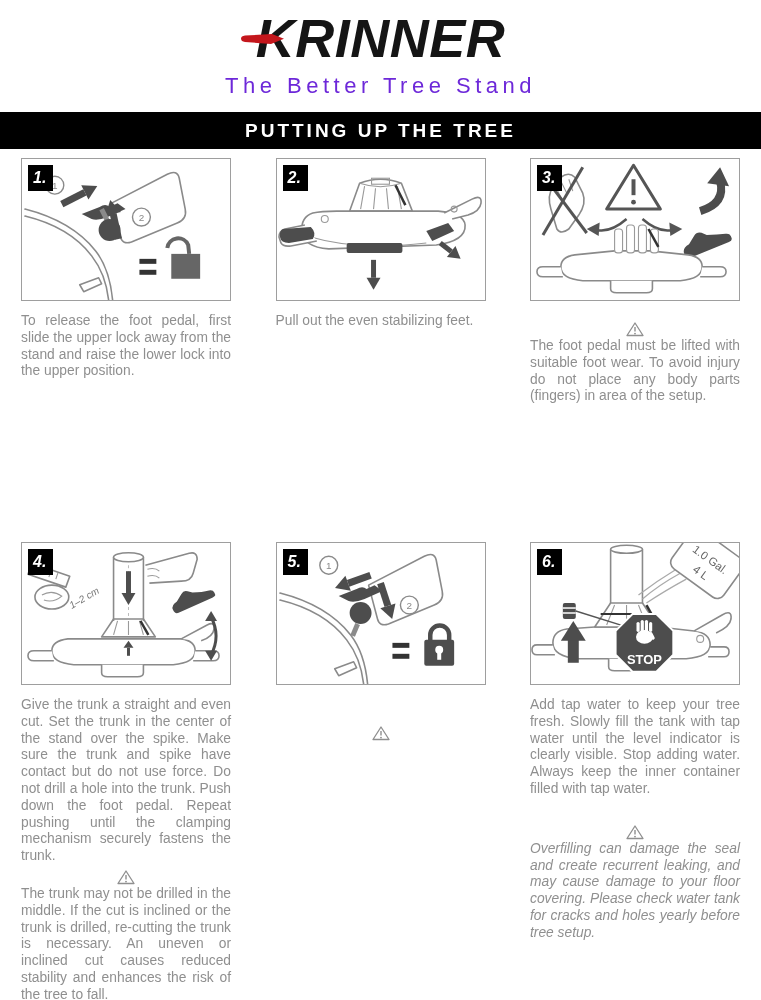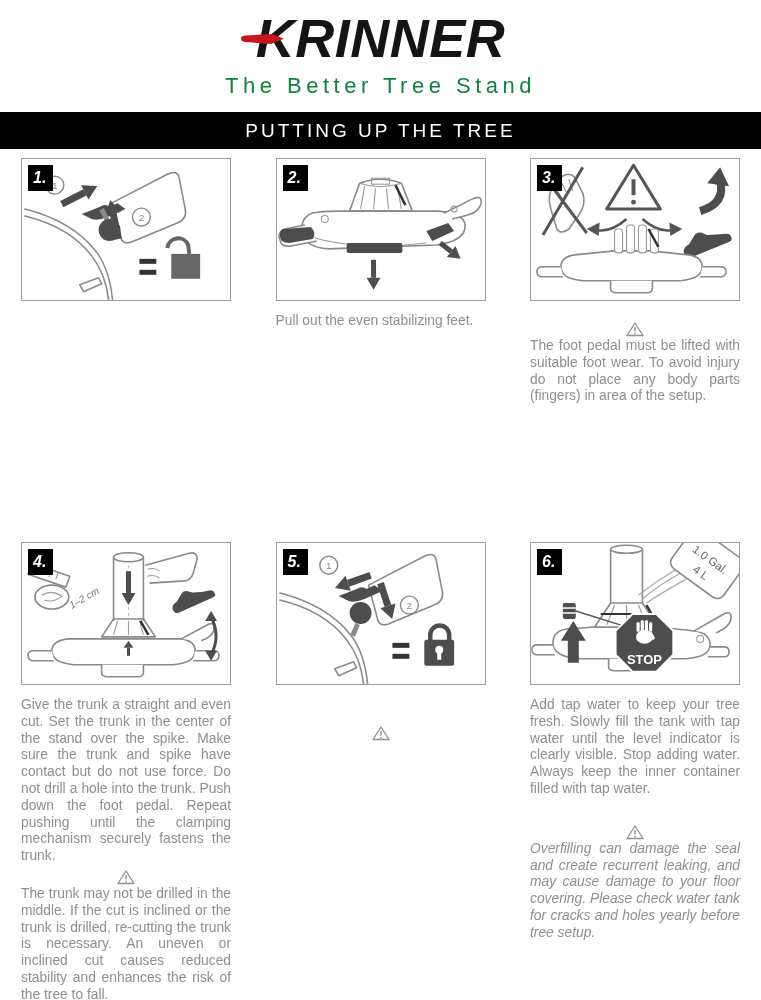--- a/index.html
+++ b/index.html
@@ -6,23 +6,23 @@
   html,body { background:#ffffff; }
   .page { position:relative; width:761px; height:1000px; margin:0 auto; background:#fff;
           font-family:"Liberation Sans", sans-serif; overflow:hidden; }
 
   
   .header { text-align:center; padding-top:10px; }
   .logo-wrap { position:relative; display:inline-block; }
   .logo { font-size:54px; line-height:56px; font-weight:bold; font-style:italic;
           letter-spacing:0.5px; color:#151515; white-space:nowrap; }
   .red-dash { position:absolute; left:-15px; top:21px; }
-  .tagline { margin-top:7px; font-size:22px; line-height:26px; letter-spacing:4.5px; color:#15803d; }
+  .tagline { margin-top:7px; font-size:22px; line-height:26px; letter-spacing:4.5px; color:#6d28d9; }
   .banner { margin-top:13px; height:37px; background:#000; display:flex; align-items:center; justify-content:center; }
-  .banner-title { color:#fff; font-size:19px; font-weight:normal; letter-spacing:3px; }
+  .banner-title { color:#fff; font-size:19px; font-weight:bold; letter-spacing:3px; }
 
   
   .main { padding:0 21px; }
   .grid { display:grid; grid-template-columns:repeat(3,210px); justify-content:space-between; margin-top:9px; }
   .cell.r1 { height:384px; }
   .figure { position:relative; height:143px; border:1px solid #9e9e9e; background:#fff; }
   .figure svg { display:block; width:100%; height:100%; }
   .badge { position:absolute; top:6px; left:6px; background:#000; color:#fff; font-size:16px;
            font-weight:bold; font-style:italic; line-height:1; padding:5px 7px 5px 5px; }
   .copy { margin-top:12px; font-size:13.8px; line-height:16.8px; color:#8f8f8f; text-align:justify; }
@@ -91,20 +91,21 @@
             <circle cx="88" cy="71" r="11" fill="#4d4d4d"></circle>
             <g>
               <rect x="118" y="100" width="17" height="5" fill="#333"></rect>
               <rect x="118" y="111" width="17" height="5" fill="#333"></rect>
               <path d="M146,89 a11,11 0 0 1 21,-3 l1,9" fill="none" stroke="#666" stroke-width="4"></path>
               <rect x="150" y="95" width="29" height="25" fill="#666"></rect>
             </g>
           </svg>
           <div class="badge">1.</div>
         </div>
+        <p class="copy">To release the foot pedal, first slide the upper lock away from the stand and raise the lower lock into the upper position.</p>
       </div>
 
       <div class="cell r1">
         <div class="figure">
           <svg viewBox="0 0 209 141">
             <path class="lnf" d="M73,52 L83,24 Q104,16 125,24 L136,52 Z"></path>
             <path class="lnthin" d="M83,24 Q104,31 125,24"></path>
             <path class="lnthin" d="M88,27 L84,50 M99,29 L97,50 M110,29 L112,50 M121,27 L125,50"></path>
             <rect class="lnthin" x="95" y="19" width="18" height="6" fill="#fff"></rect>
             <line x1="119" y1="26" x2="129" y2="46" stroke="#333" stroke-width="2.5"></line>

